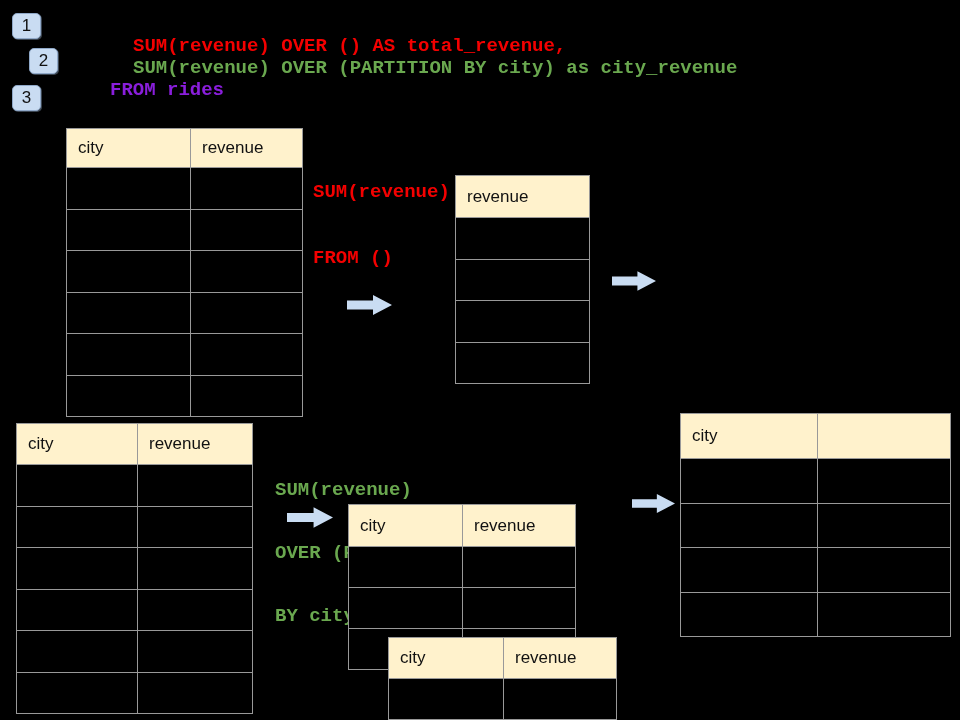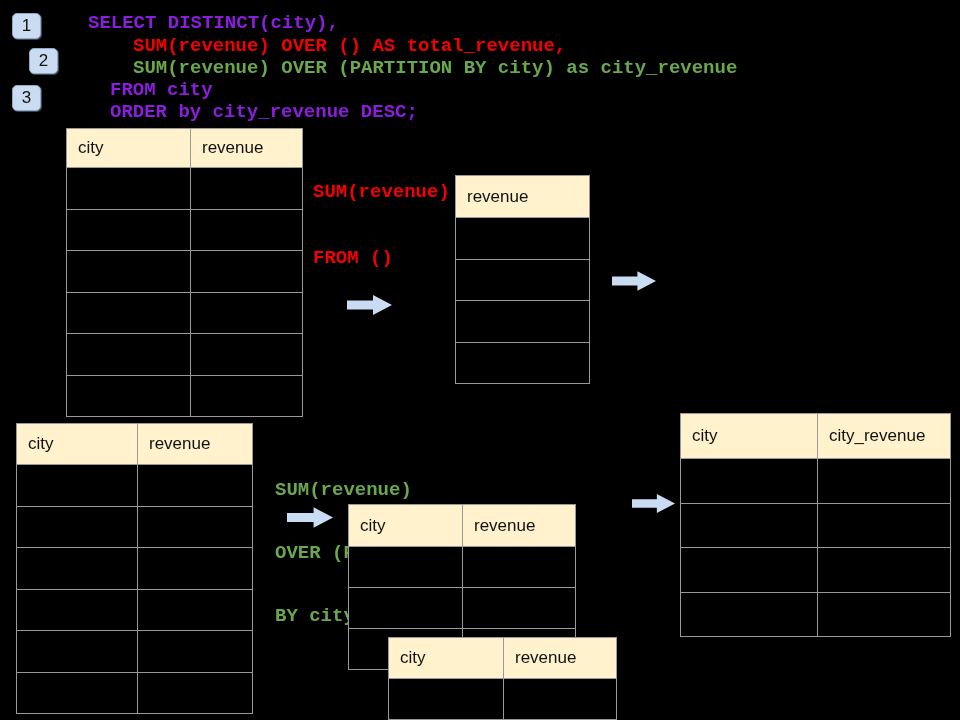--- a/index.html
+++ b/index.html
@@ -81,25 +81,23 @@
   <div class="abs badge" style="left:12px; top:13px;">
     <span>1</span>
   </div>
   <div class="abs badge" style="left:29px; top:48px;">
     <span>2</span>
   </div>
   <div class="abs badge" style="left:12px; top:85px;">
     <span>3</span>
   </div>
 
-  <div class="abs mono sql-line purple" style="left:88px;  top:12px;">SELECT DISTINCT(city),</div>
   <div class="abs mono sql-line green" style="left:133px; top:57px;">SUM(revenue) OVER (PARTITION BY city) as city_revenue</div>
   <div class="abs mono sql-line red" style="left:133px; top:35px;">SUM(revenue) OVER () AS total_revenue,</div>
-  <div class="abs mono sql-line purple" style="left:110px; top:79px;">FROM city</div>
-  <div class="abs mono sql-line purple" style="left:110px; top:101px;">ORDER by city_revenue DESC;</div>
+  <div class="abs mono sql-line purple" style="left:110px; top:79px;">FROM rides</div>
 
   <div class="abs mono note-line purple" style="left:752px; top:35px;">
   </div>
 
   <div class="abs mono lbl-line red" style="left:313px; top:137px;">
     <div>SUM(revenue)</div>
     <div>FROM ()</div>
   </div>
 
   <div class="abs mono lbl-line3 green" style="left:275px; top:438px;">
@@ -239,21 +237,20 @@
 
   <div class="abs arrow" style="left:632px; top:493px;">
     <svg width="43" height="21" viewBox="0 0 45 20">
         <path d="M0 5.5 H26 V0 L45 10 L26 20 V14.5 H0 Z"></path>
       </svg>
   </div>
 
   <div class="abs tbl" style="left:680px; top:413px; width:271px;">
     <div class="hdr" style="height:44px;">
       <div class="cell c1" style="width:137px;">city</div>
-      <div class="cell" style="flex:1;">city_revenue</div>
     </div>
     <div class="row" style="height:44.5px;">
         <div class="bodycell c1" style="width:137px;"></div>
         <div class="bodycell" style="flex:1;"></div>
       </div>
     <div class="row" style="height:44.5px;">
         <div class="bodycell c1" style="width:137px;"></div>
         <div class="bodycell" style="flex:1;"></div>
       </div>
     <div class="row" style="height:44.5px;">

